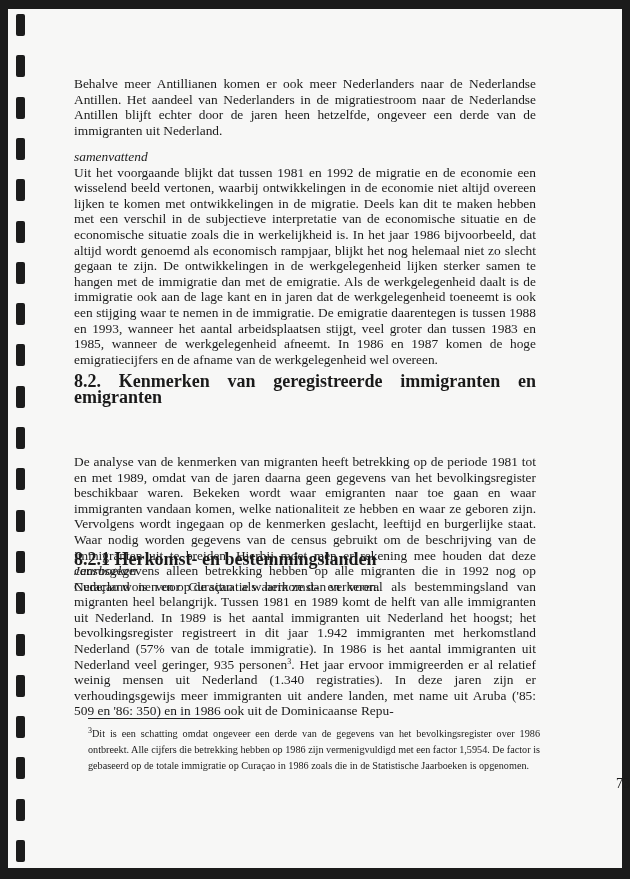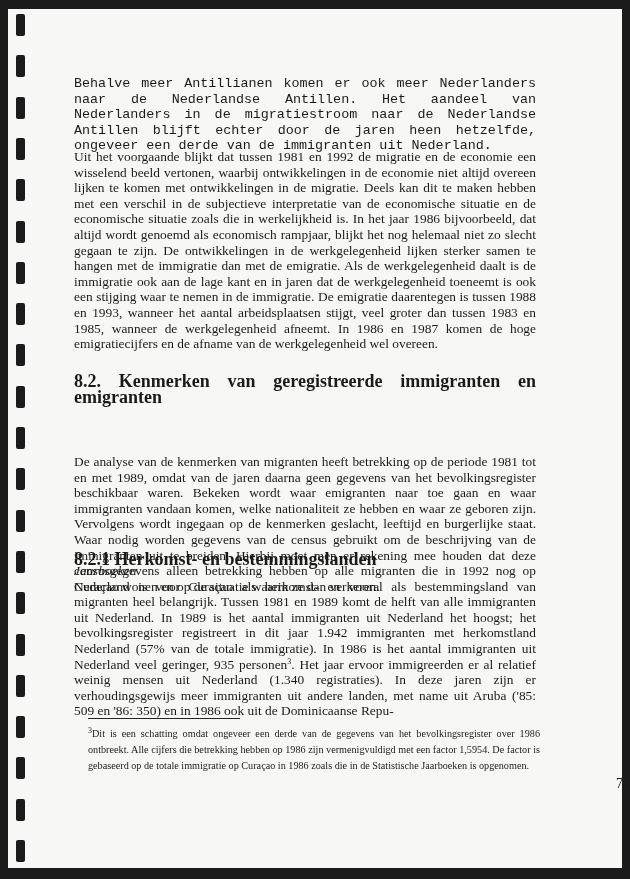--- a/index.html
+++ b/index.html
@@ -49,25 +49,26 @@
       <div class="hole" style="top: 578.2px;"></div>
       <div class="hole" style="top: 619.5px;"></div>
       <div class="hole" style="top: 660.8px;"></div>
       <div class="hole" style="top: 702.1px;"></div>
       <div class="hole" style="top: 743.4px;"></div>
       <div class="hole" style="top: 784.7px;"></div>
       <div class="hole" style="top: 826px;"></div>
     </div>
 </div>
 
-<div class="block" style="top:76px;font-family:Liberation Mono, monospace;">
+<div class="block" style="top:76px;">
   <p>Behalve meer Antillianen komen er ook meer Nederlanders naar de Nederlandse Antillen. Het aandeel van Nederlanders in de migratiestroom naar de Nederlandse Antillen blijft echter door de jaren heen hetzelfde, ongeveer een derde van de immigranten uit Nederland.</p>
 </div>
 
 <div class="block" style="top:149px;">
+  <p class="subhead">samenvattend</p>
   <p>Uit het voorgaande blijkt dat tussen 1981 en 1992 de migratie en de economie een wisselend beeld vertonen, waarbij ontwikkelingen in de economie niet altijd overeen lijken te komen met ontwikkelingen in de migratie. Deels kan dit te maken hebben met een verschil in de subjectieve interpretatie van de economische situatie en de economische situatie zoals die in werkelijkheid is. In het jaar 1986 bijvoorbeeld, dat altijd wordt genoemd als economisch rampjaar, blijkt het nog helemaal niet zo slecht gegaan te zijn. De ontwikkelingen in de werkgelegenheid lijken sterker samen te hangen met de immigratie dan met de emigratie. Als de werkgelegenheid daalt is de immigratie ook aan de lage kant en in jaren dat de werkgelegenheid toeneemt is ook een stijging waar te nemen in de immigratie. De emigratie daarentegen is tussen 1988 en 1993, wanneer het aantal arbeidsplaatsen stijgt, veel groter dan tussen 1983 en 1985, wanneer de werkgelegenheid afneemt. In 1986 en 1987 komen de hoge emigratiecijfers en de afname van de werkgelegenheid wel overeen.</p>
 </div>
 
 <div class="block" style="top:374px;">
   <p class="heading">8.2. Kenmerken van geregistreerde immigranten en emigranten</p>
 </div>
 
 <div class="block" style="top:406px;margin-top:48px;">
   <p>De analyse van de kenmerken van migranten heeft betrekking op de periode 1981 tot en met 1989, omdat van de jaren daarna geen gegevens van het bevolkingsregister beschikbaar waren. Bekeken wordt waar emigranten naar toe gaan en waar immigranten vandaan komen, welke nationaliteit ze hebben en waar ze geboren zijn. Vervolgens wordt ingegaan op de kenmerken geslacht, leeftijd en burgerlijke staat. Waar nodig worden gegevens van de census gebruikt om de beschrijving van de immigranten uit te breiden. Hierbij moet men er rekening mee houden dat deze censusgegevens alleen betrekking hebben op alle migranten die in 1992 nog op Curaçao wonen en op de situatie waarin ze dan verkeren.</p>
 </div>

